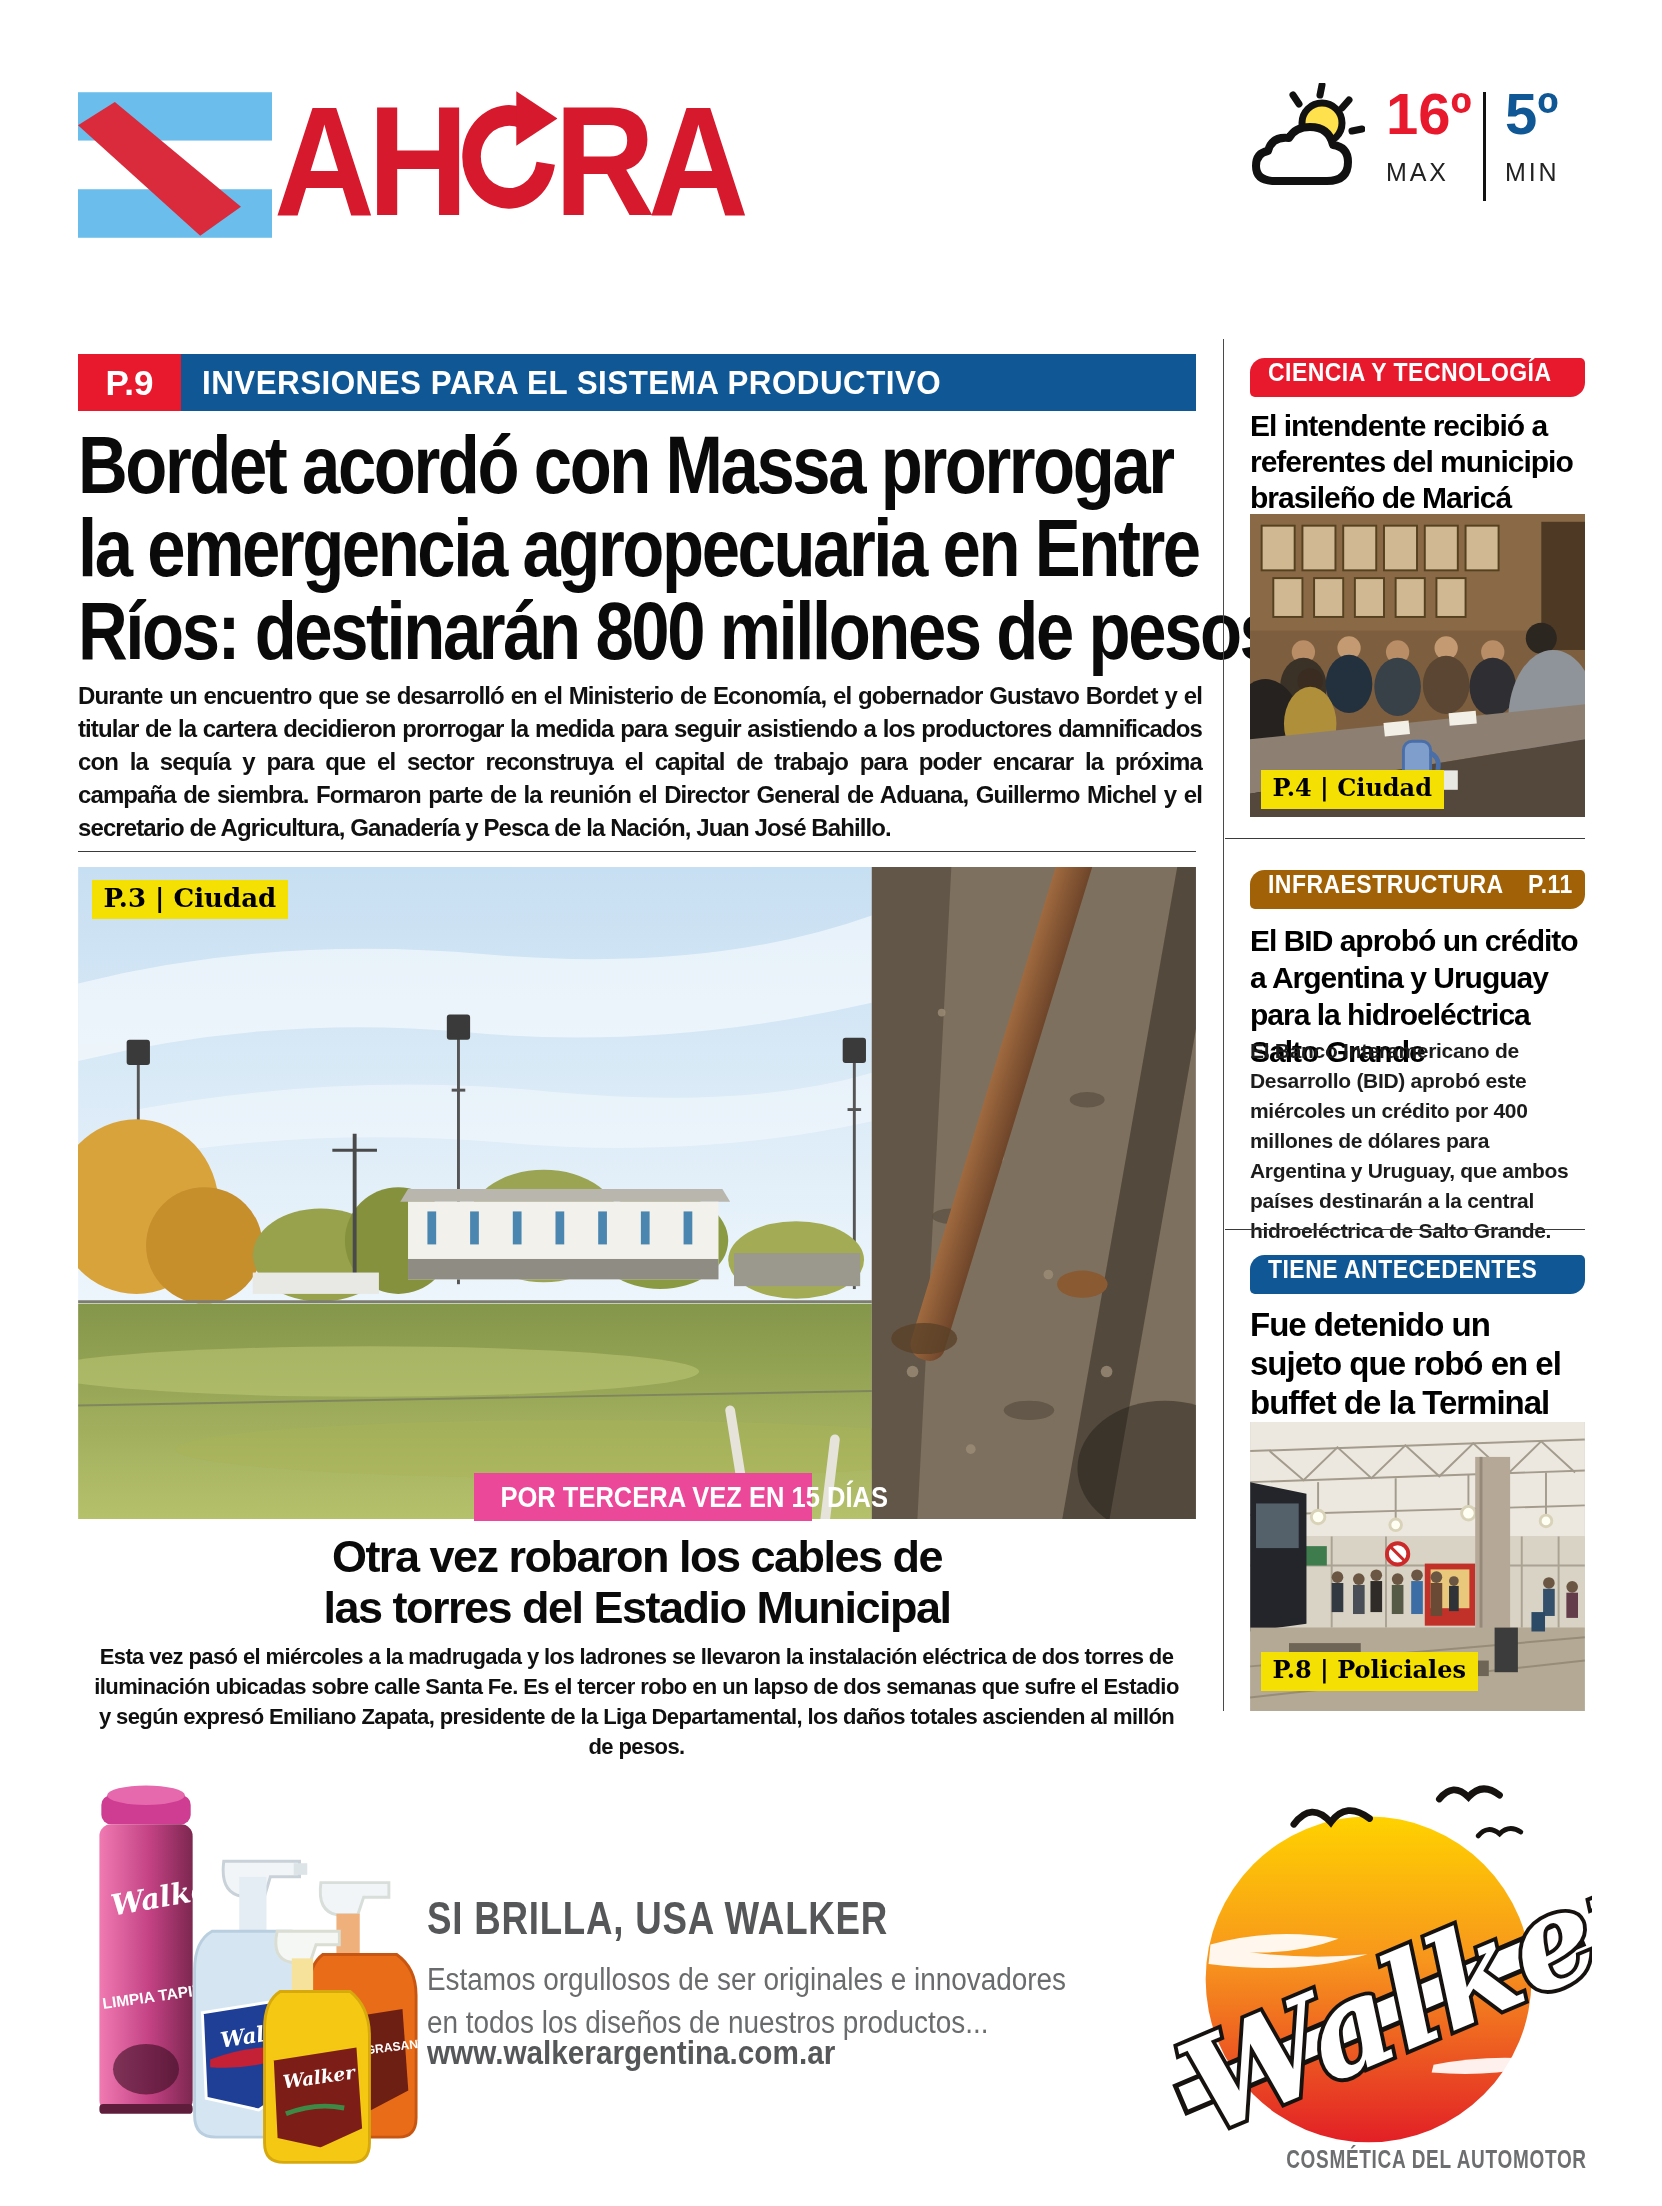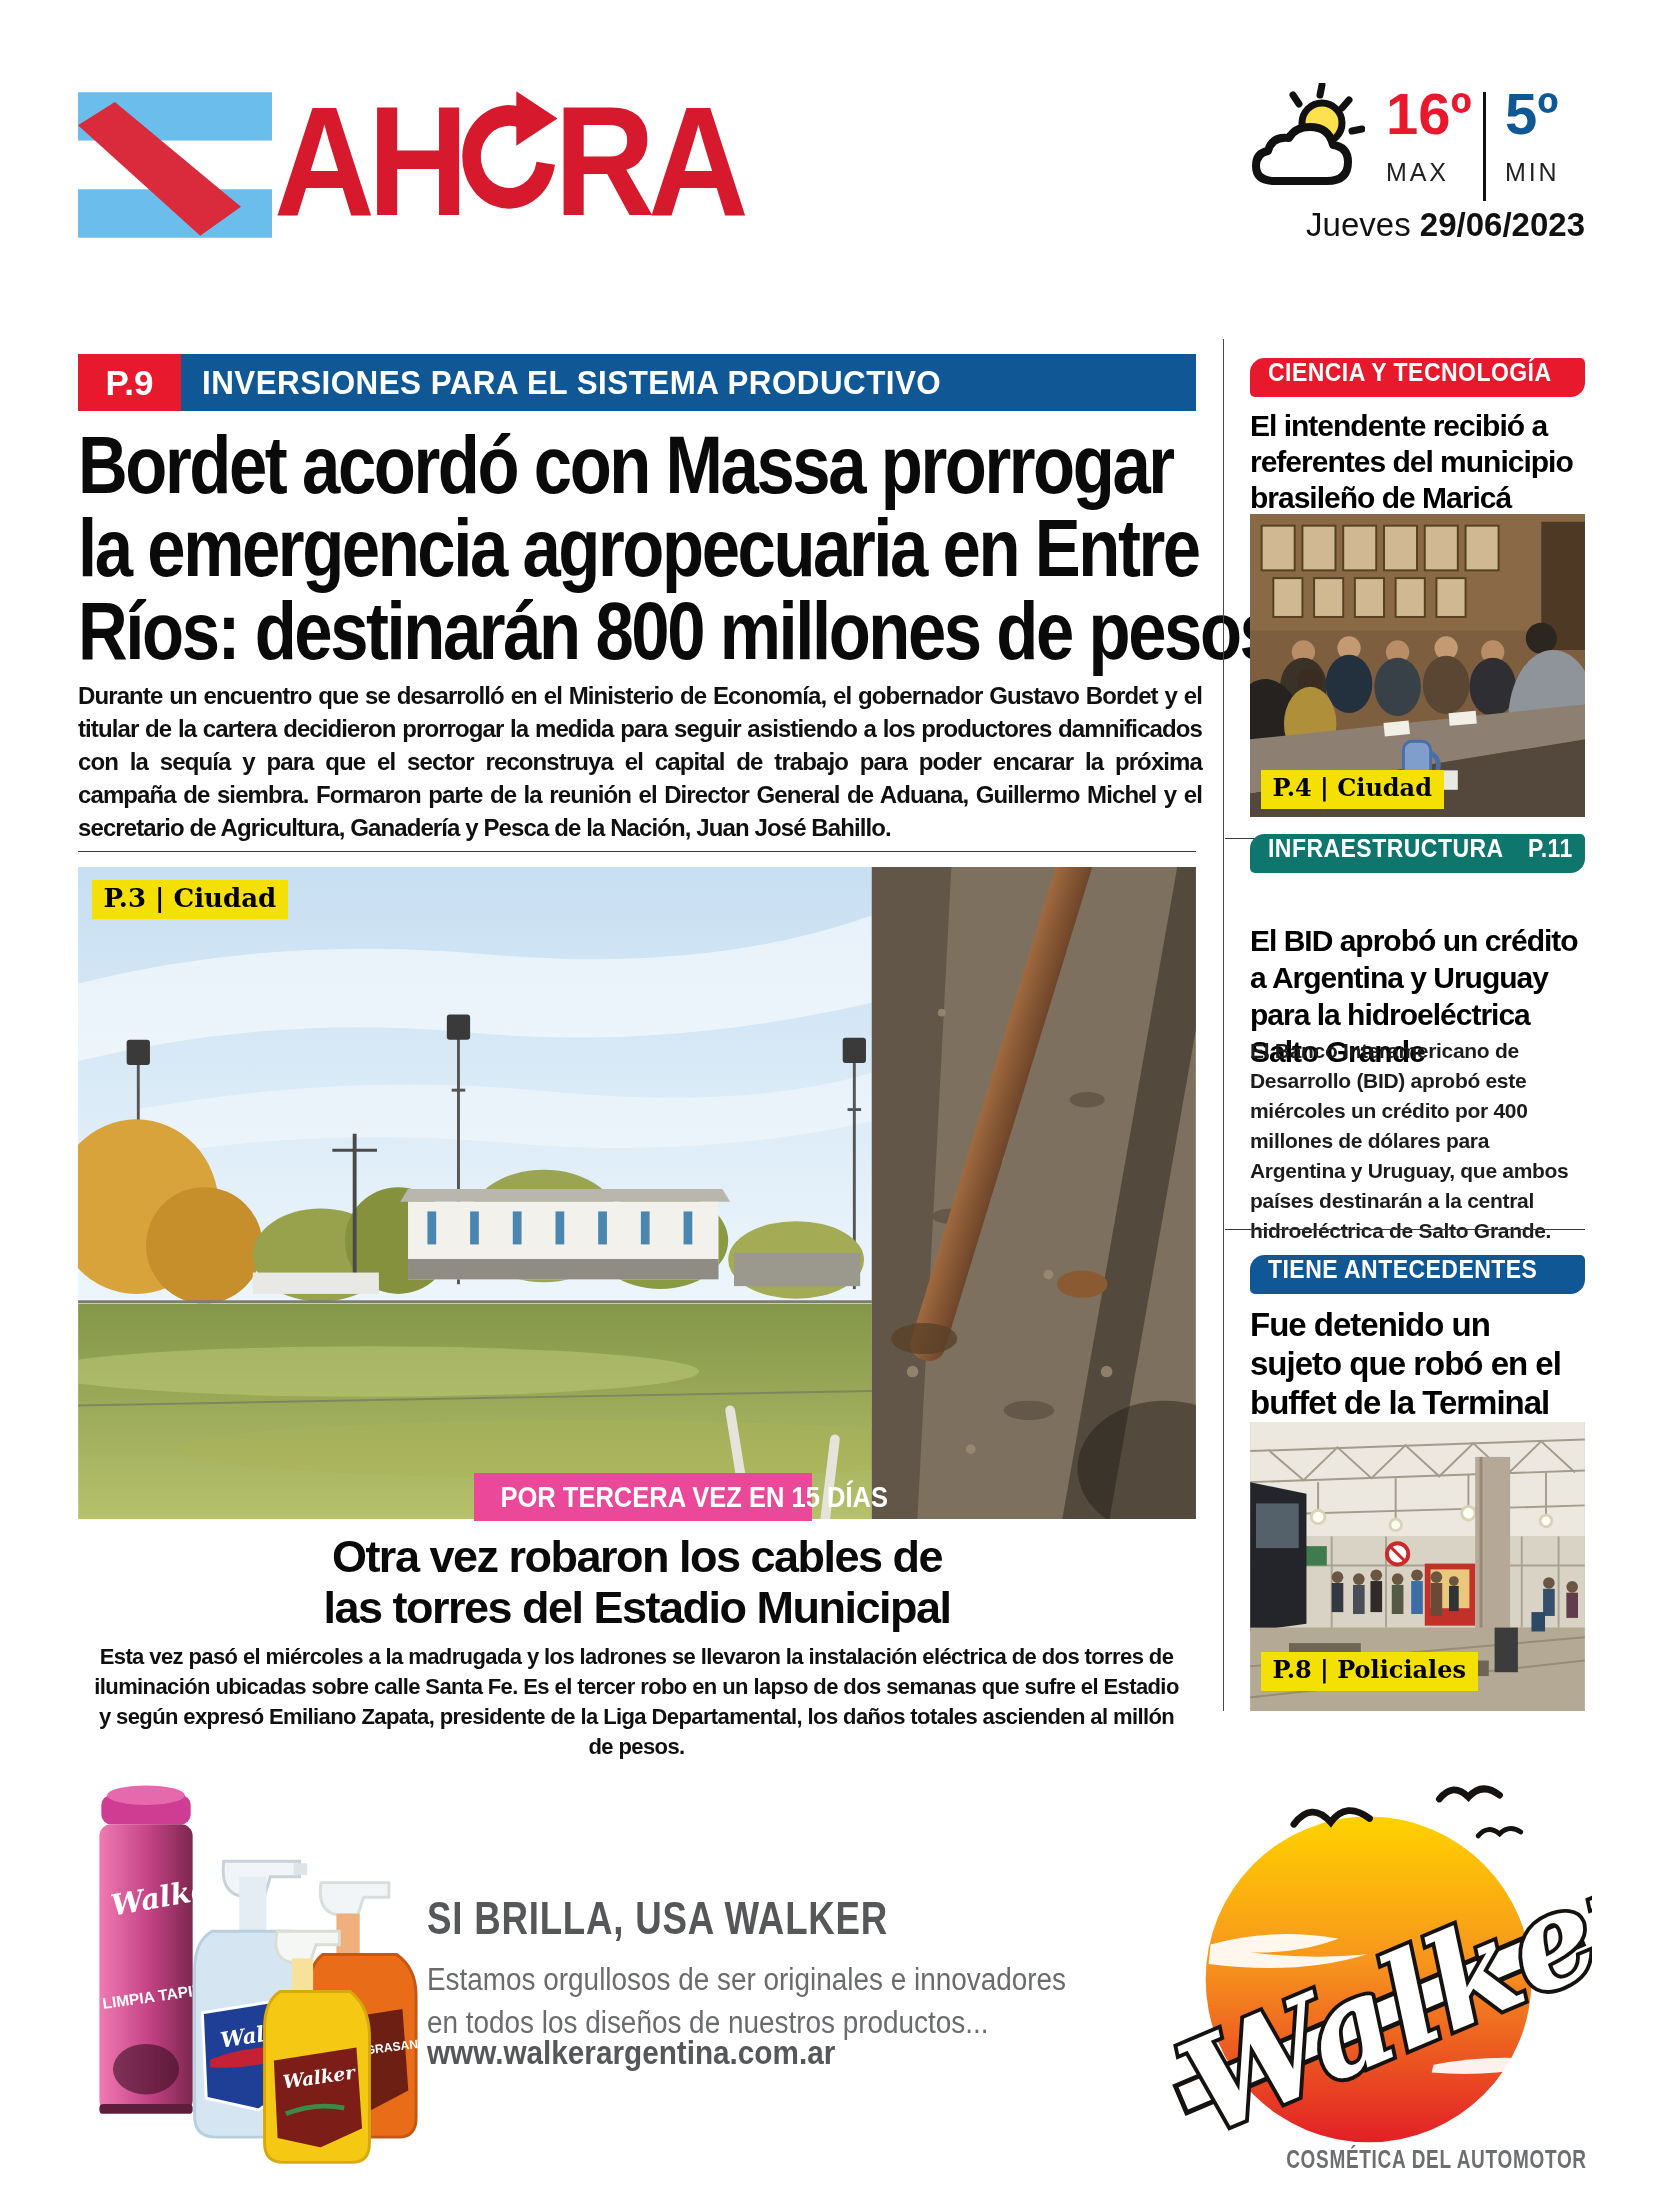--- a/index.html
+++ b/index.html
@@ -82,23 +82,20 @@
   </svg>
   <div class="abs" style="left:1386px;top:85px">
     <div class="temp-max">16º</div>
     <div class="temp-lbl">MAX</div>
   </div>
   <div class="abs" style="left:1483px;top:92px;width:2.9px;height:109px;background:#111"></div>
   <div class="abs" style="left:1505px;top:85px">
     <div class="temp-min">5º</div>
     <div class="temp-lbl">MIN</div>
   </div>
-  <div class="abs date-line" style="left:1194px;top:206px;width:391px">
-    <span>Jueves </span><span class="b">29/06/2023</span>
-  </div>
 
 
   <div class="abs" style="left:78px;top:354px;width:1118px;height:57px;background:#0f5795">
     <div class="abs" style="left:0;top:0;width:103px;height:57px;background:#e8192c;color:#fff;text-align:center;
          font-weight:bold;font-size:35px;line-height:57px">P.9</div>
     <div class="abs nw" style="left:124px;top:0;color:#fff;font-weight:bold;font-size:33px;line-height:57px;
          letter-spacing:0.5px;transform:scaleX(.95);transform-origin:left top">INVERSIONES PARA EL SISTEMA PRODUCTIVO</div>
   </div>
 
   <div class="abs" style="left:78px;top:423px;width:1118px">
@@ -264,21 +261,21 @@
     <rect x="138" y="214" width="26" height="14" fill="#f2efe6" transform="rotate(-6 150 220)"></rect>
     <rect x="205" y="204" width="28" height="13" fill="#f2efe6" transform="rotate(-5 218 210)"></rect>
     <rect x="158" y="234" width="28" height="58" rx="9" fill="#7f9ecc" stroke="#4a6ea8" stroke-width="3"></rect>
     <path d="M186,246 q16,8 0,36" fill="none" stroke="#4a6ea8" stroke-width="5"></path>
     <rect x="198" y="264" width="16" height="20" fill="#e9e9e4"></rect>
   </svg>
   <div class="ytag" style="left:1261px;top:770px;font-size:24px">P.4 | Ciudad</div>
 
   <div class="divider" style="left:1225px;top:838px;width:360px"></div>
 
-  <div class="ktag" style="top:834px;background:#0f766e">
+  <div class="ktag" style="top:870px;background:#a16207">
     <span>INFRAESTRUCTURA</span>
     <span class="pright">P.11</span>
   </div>
   <div class="sb-hl" style="top:922px;font-size:30px;line-height:37px">El BID aprobó un crédito a Argentina y Uruguay para la hidroeléctrica Salto Grande</div>
   <div class="sb-body" style="top:1036px">El Banco Interamericano de Desarrollo (BID) aprobó este miércoles un crédito por 400 millones de dólares para Argentina y Uruguay, que ambos países destinarán a la central hidroeléctrica de Salto Grande.</div>
 
   <div class="divider" style="left:1225px;top:1229px;width:360px"></div>
 
   <div class="ktag" style="top:1255px;background:#0f5795">
     <span>TIENE ANTECEDENTES</span>

